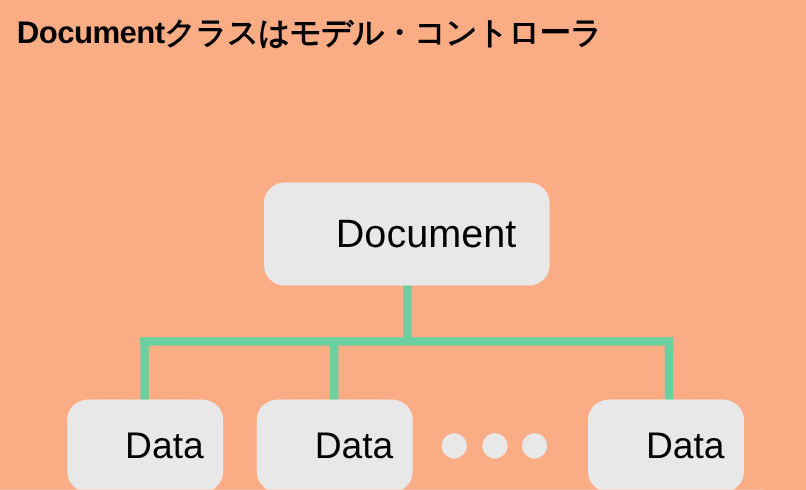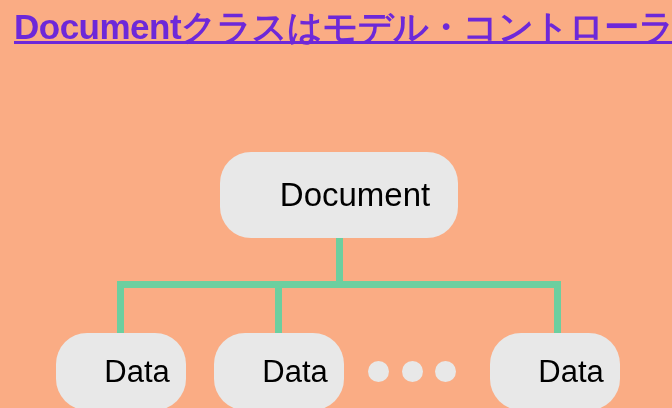--- a/index.html
+++ b/index.html
@@ -17,33 +17,32 @@
     overflow: hidden;
     background: #faac84;
   }
   #title {
     position: absolute;
     left: 14px;
     top: 2px;
     width: 658px;
     height: 50px;
     line-height: 50px;
-    color: #6d28d9;
+    color: #000000;
     font-family: "Liberation Sans", sans-serif;
     font-weight: bold;
-    font-size: 35px;
+    font-size: 26px;
     letter-spacing: -0.5px;
     white-space: nowrap;
     overflow: hidden;
-    text-decoration: underline;
   }
   .node {
     position: absolute;
     background: #e8e8e8;
-    border-radius: 31px;
+    border-radius: 17px;
     box-sizing: border-box;
     display: flex;
     align-items: center;
     justify-content: center;
     color: #000000;
     font-family: "Liberation Sans", sans-serif;
     font-size: 33px;
     font-weight: normal;
     z-index: 3;
     padding-left: 32px;

